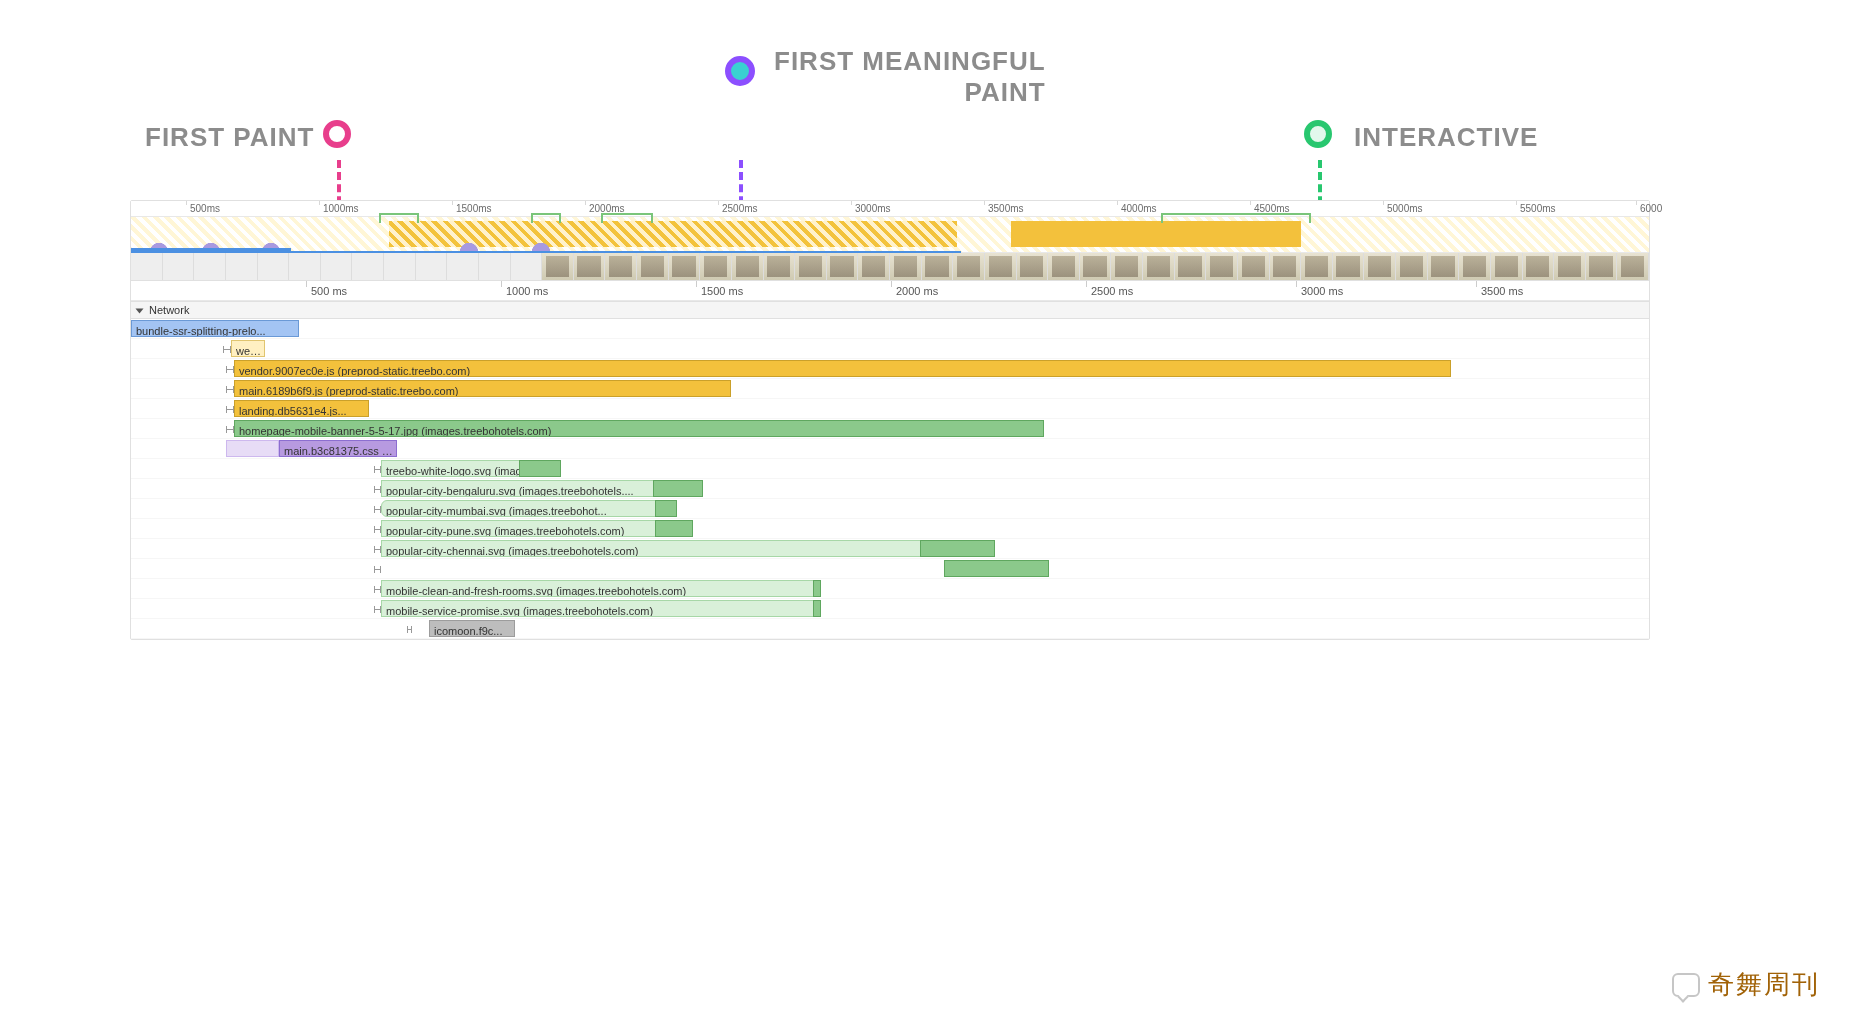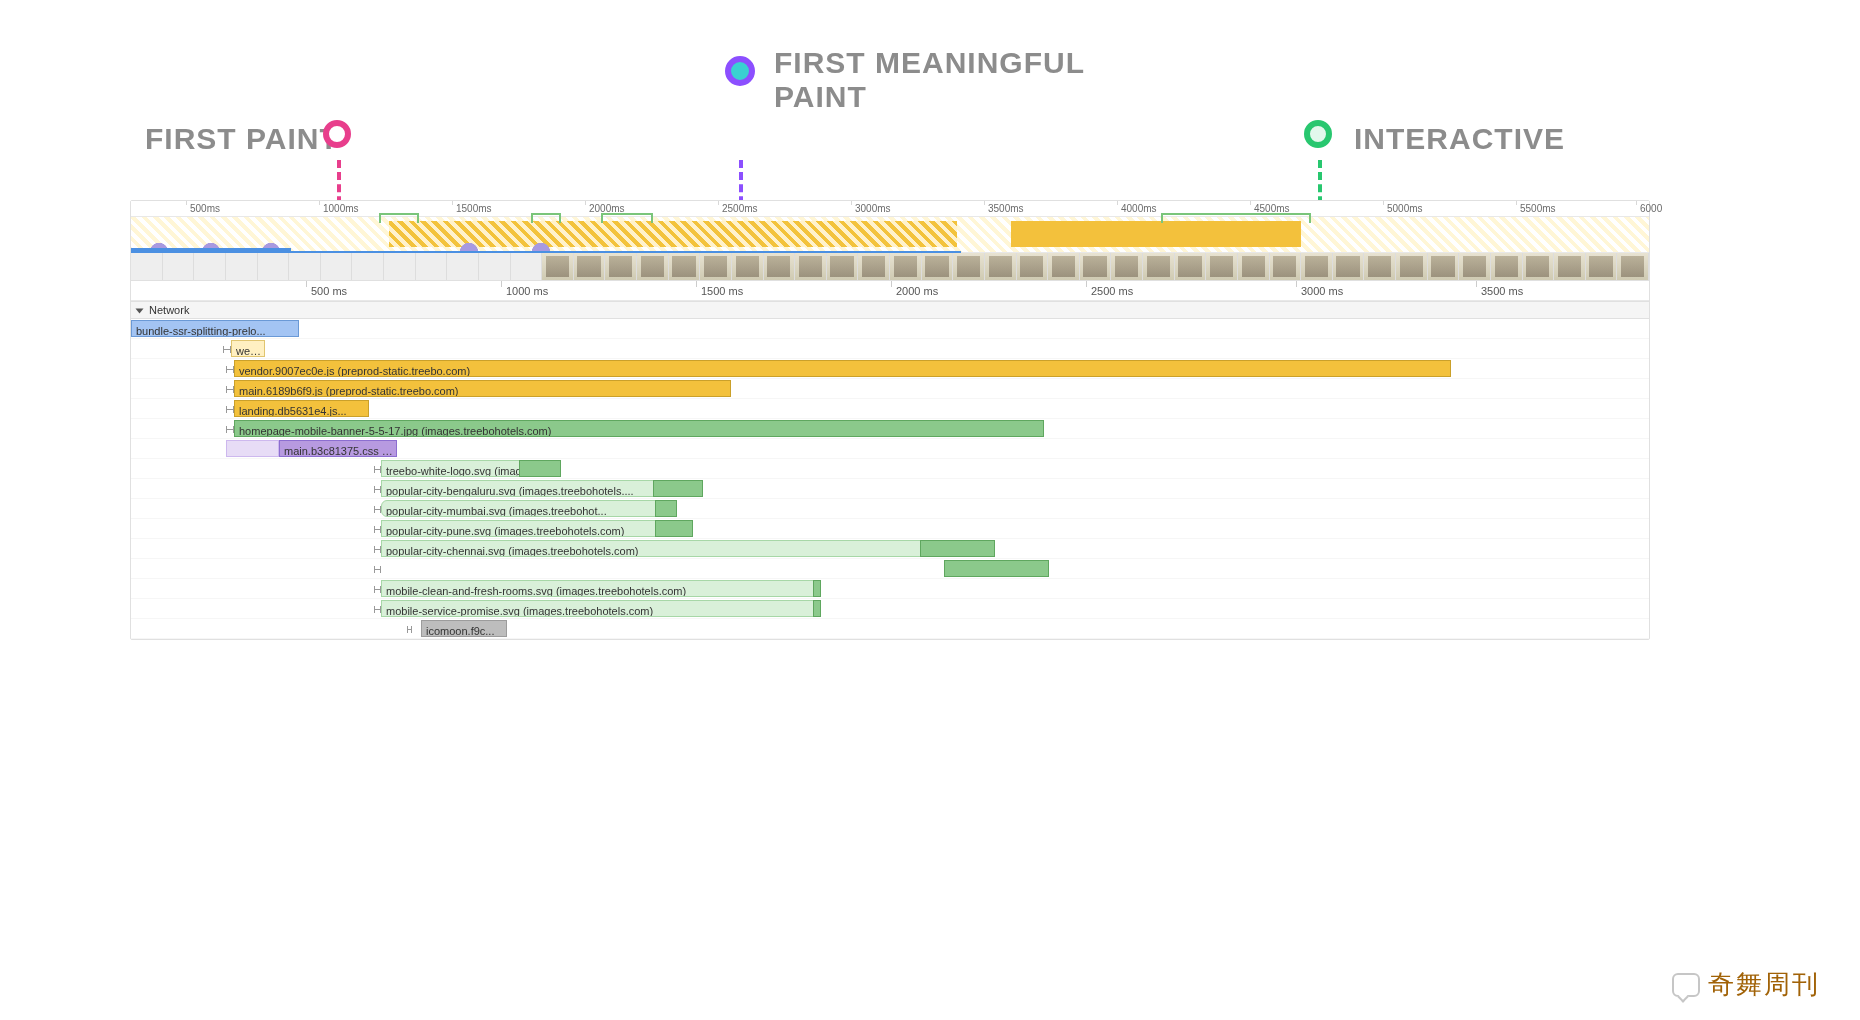--- a/index.html
+++ b/index.html
@@ -14,24 +14,25 @@
 
   
   .annotation-layer {
     position: absolute;
     top: 0; left: 0; right: 0; bottom: 0;
     pointer-events: none;
   }
   .annotation {
     position: absolute;
     font-weight: 700;
-    font-size: 30px;
+    font-size: 26px;
     letter-spacing: 1px;
     color: #8c8c8c;
     white-space: pre;
+    text-align: right;
   }
   .marker {
     position: absolute;
     width: 28px; height: 28px;
     border-radius: 50%;
     border: 6px solid;
     background: #fff;
   }
   .marker.fp { border-color: #e83e8c; }
   .marker.fmp {
@@ -452,21 +453,21 @@
         <div class="bar imglight" style="left: 250px; width: 440px;">mobile-clean-and-fresh-rooms.svg (images.treebohotels.com)</div>
         <div class="bar img" style="left: 682px; width: 8px;"></div>
       </div>
       <div class="row">
         <div class="whisker" style="left: 243px; width: 7px;"></div>
         <div class="bar imglight" style="left: 250px; width: 440px;">mobile-service-promise.svg (images.treebohotels.com)</div>
         <div class="bar img" style="left: 682px; width: 8px;"></div>
       </div>
       <div class="row">
         <div class="whisker" style="left: 276px; width: 5px;"></div>
-        <div class="bar font" style="left: 290px; width: 86px;">icomoon.f9c...</div>
+        <div class="bar font" style="left: 298px; width: 86px;">icomoon.f9c...</div>
       </div>
     </div>
 
 </div>
 
 <div class="watermark">
   <span class="bubble"></span>
   <span>奇舞周刊</span>
 </div>
 

